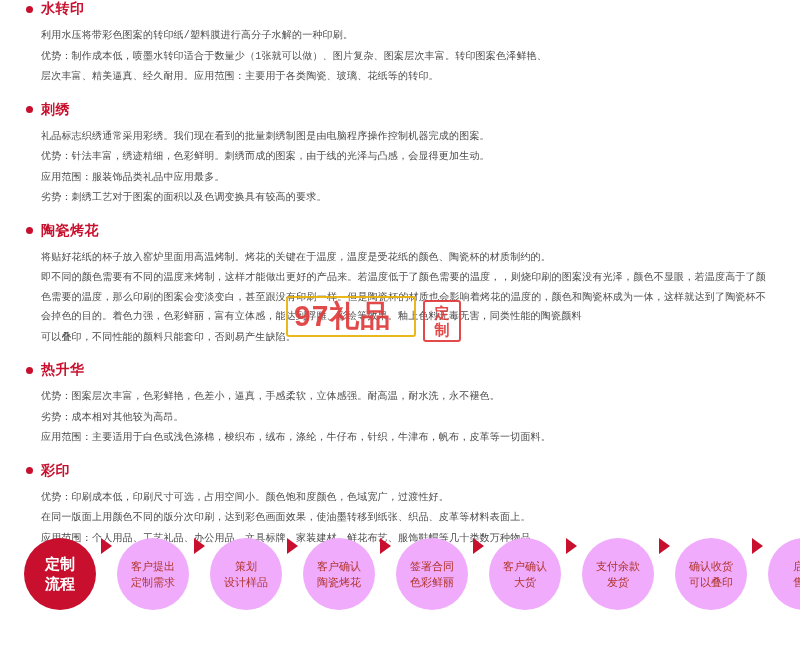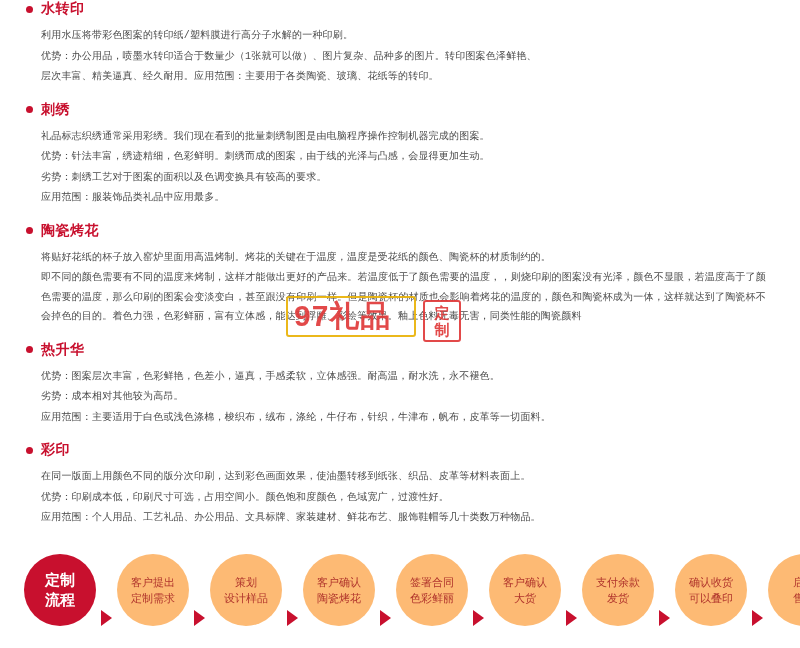--- a/index.html
+++ b/index.html
@@ -97,42 +97,42 @@
     opacity: 0.92;
   }
   
   .flow {
     position: absolute;
     left: 24px;
     top: 538px;
     width: 752px;
     height: 88px;
     display: flex;
-    align-items: flex-end;
+    align-items: flex-start;
   }
   .flow-start {
     width: 72px;
     height: 72px;
     border-radius: 50%;
     background: #c8102e;
     color: #ffffff;
     display: flex;
     flex-direction: column;
     align-items: center;
     justify-content: center;
     font-size: 15px;
     font-weight: bold;
     line-height: 20px;
     flex: 0 0 auto;
   }
   .flow-node {
     width: 72px;
     height: 72px;
     border-radius: 50%;
-    background: #fdba74;
+    background: #f0abfc;
     color: #b0342c;
     display: flex;
     flex-direction: column;
     align-items: center;
     justify-content: center;
     font-size: 11px;
     line-height: 16px;
     text-align: center;
     flex: 0 0 auto;
   }
@@ -151,46 +151,47 @@
 
 <div class="page">
 
   <div class="section">
     <div class="sec-head">
       <span class="bullet"></span>
       <span class="sec-title">水转印</span>
     </div>
     <div class="sec-body">
       <p class="line">利用水压将带彩色图案的转印纸/塑料膜进行高分子水解的一种印刷。</p>
-      <p class="line">优势：办公用品，喷墨水转印适合于数量少（1张就可以做）、图片复杂、品种多的图片。转印图案色泽鲜艳、</p>
+      <p class="line">优势：制作成本低，喷墨水转印适合于数量少（1张就可以做）、图片复杂、图案层次丰富。转印图案色泽鲜艳、</p>
       <p class="line">层次丰富、精美逼真、经久耐用。应用范围：主要用于各类陶瓷、玻璃、花纸等的转印。</p>
     </div>
   </div>
 
   <div class="section">
     <div class="sec-head">
       <span class="bullet"></span>
       <span class="sec-title">刺绣</span>
     </div>
     <div class="sec-body">
       <p class="line">礼品标志织绣通常采用彩绣。我们现在看到的批量刺绣制图是由电脑程序操作控制机器完成的图案。</p>
       <p class="line">优势：针法丰富，绣迹精细，色彩鲜明。刺绣而成的图案，由于线的光泽与凸感，会显得更加生动。</p>
+      <p class="line">应用范围：服装饰品类礼品中应用最多。</p>
       <p class="line">劣势：刺绣工艺对于图案的面积以及色调变换具有较高的要求。</p>
-      <p class="line">应用范围：服装饰品类礼品中应用最多。</p>
     </div>
   </div>
 
   <div class="section">
     <div class="sec-head">
       <span class="bullet"></span>
       <span class="sec-title">陶瓷烤花</span>
     </div>
     <div class="sec-body">
       <p class="line">将贴好花纸的杯子放入窑炉里面用高温烤制。烤花的关键在于温度，温度是受花纸的颜色、陶瓷杯的材质制约的。</p>
       <p class="line">即不同的颜色需要有不同的温度来烤制，这样才能做出更好的产品来。若温度低于了颜色需要的温度，，则烧印刷的图案没有光泽，颜色不显眼，若温度高于了颜色需要的温度，那么印刷的图案会变淡变白，甚至跟没有印刷一样。但是陶瓷杯的材质也会影响着烤花的温度的，颜色和陶瓷杯成为一体，这样就达到了陶瓷杯不会掉色的目的。着色力强，色彩鲜丽，富有立体感，能达到浮雕、彩绘等效果。釉上色料无毒无害，同类性能的陶瓷颜料</p>
+      <p class="line">可以叠印，不同性能的颜料只能套印，否则易产生缺陷。</p>
     </div>
   </div>
 
   <div class="section">
     <div class="sec-head">
       <span class="bullet"></span>
       <span class="sec-title">热升华</span>
     </div>
     <div class="sec-body">
       <p class="line">优势：图案层次丰富，色彩鲜艳，色差小，逼真，手感柔软，立体感强。耐高温，耐水洗，永不褪色。</p>
@@ -198,22 +199,22 @@
       <p class="line">应用范围：主要适用于白色或浅色涤棉，梭织布，绒布，涤纶，牛仔布，针织，牛津布，帆布，皮革等一切面料。</p>
     </div>
   </div>
 
   <div class="section">
     <div class="sec-head">
       <span class="bullet"></span>
       <span class="sec-title">彩印</span>
     </div>
     <div class="sec-body">
+      <p class="line">优势：印刷成本低，印刷尺寸可选，占用空间小。颜色饱和度颜色，色域宽广，过渡性好。</p>
       <p class="line">在同一版面上用颜色不同的版分次印刷，达到彩色画面效果，使油墨转移到纸张、织品、皮革等材料表面上。</p>
-      <p class="line">优势：印刷成本低，印刷尺寸可选，占用空间小。颜色饱和度颜色，色域宽广，过渡性好。</p>
       <p class="line">应用范围：个人用品、工艺礼品、办公用品、文具标牌、家装建材、鲜花布艺、服饰鞋帽等几十类数万种物品。</p>
     </div>
   </div>
 
   <div class="watermark">
     <div class="wm-box">97礼品</div>
     <div class="wm-box2">
       <div>定</div>
       <div>制</div>
     </div>

